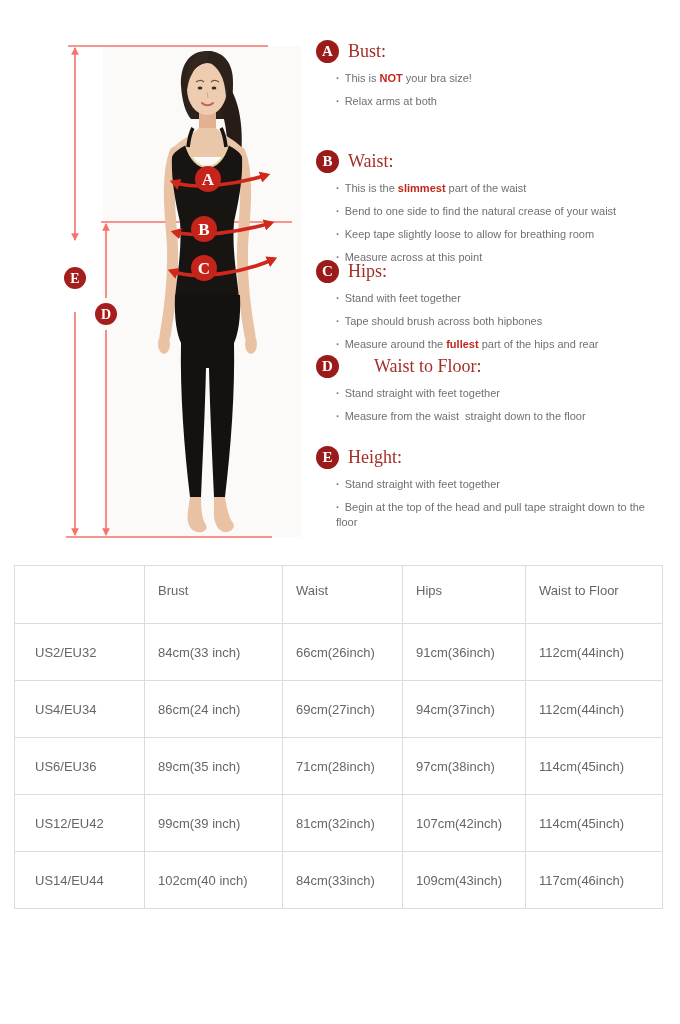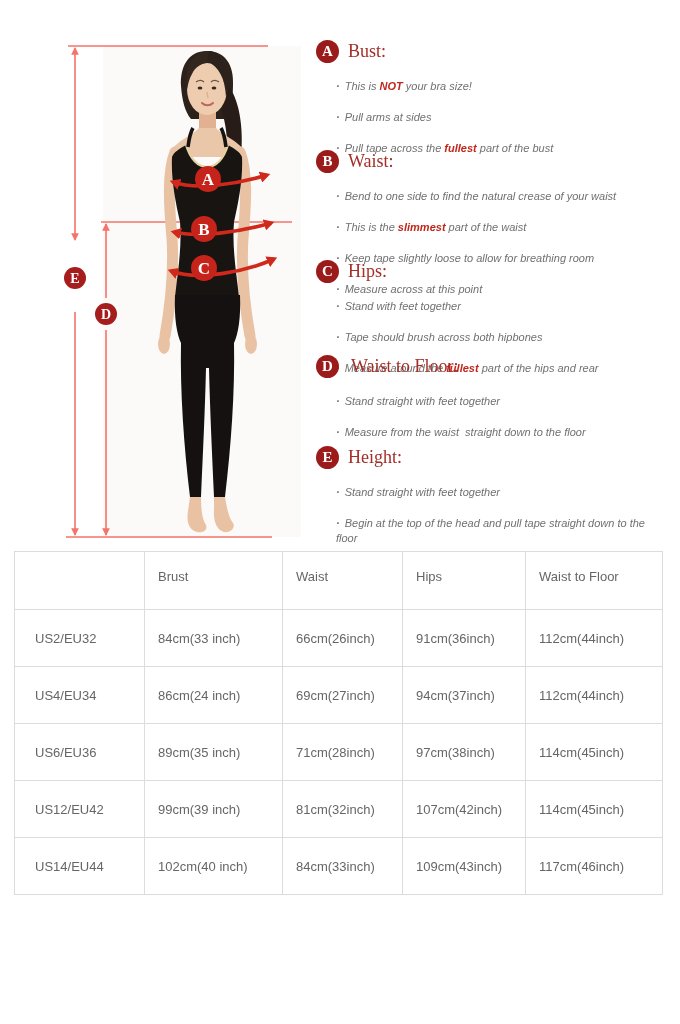--- a/index.html
+++ b/index.html
@@ -7,26 +7,26 @@
         font-family:"Liberation Sans",sans-serif;}
   .figure-svg{position:absolute;left:0;top:0;}
   .instructions{position:absolute;left:316px;top:0;width:360px;height:560px;}
   .section{position:absolute;left:0;width:356px;}
   .sec-a{top:40px}.sec-b{top:150px}.sec-c{top:260px}.sec-d{top:355px}.sec-e{top:446px;width:330px}
   .sec-head{display:flex;align-items:center;gap:9px;}
   .letter-badge{width:23px;height:23px;border-radius:50%;background:#9b1b1b;color:#fff;
         font-family:"Liberation Serif",serif;font-weight:700;font-size:15px;
         display:flex;align-items:center;justify-content:center;flex:0 0 23px;}
   .sec-title{font-family:"Liberation Serif",serif;font-size:18px;color:#a42f28;}
-  .sec-d .sec-title{margin-left:3px;}
+  .sec-d .sec-title{margin-left:26px;}
   .bullets{list-style:none;margin:7px 0 0 0;padding:0 0 0 20px;color:#707070;font-size:11px;}
-  .bullets li{margin:16px 0 5px 0;line-height:1.35;font-style:italic;}
+  .bullets li{margin:8px 0 5px 0;line-height:1.35;}
   .bullets li::before{content:"\00B7";font-weight:700;margin-right:5px;color:#707070;}
   .hl{color:#c2271d;font-weight:700;}
-  .size-table{position:absolute;left:14px;top:551px;width:648px;border-collapse:collapse;
+  .size-table{position:absolute;left:14px;top:565px;width:648px;border-collapse:collapse;
         table-layout:fixed;font-size:13px;color:#666;}
   .size-table th,.size-table td{border:1px solid #dcdcdc;font-weight:400;text-align:left;
         vertical-align:top;padding:21px 4px 0 13px;height:35px;}
   .size-table thead th{padding-top:17px;height:40px;}
   .size-table .rowhead{padding-left:20px;}
 </style>
 </head>
 <body>
 
 <div class="page">
@@ -111,33 +111,32 @@
 
   <div class="instructions">
 
     <div class="section sec-a">
       <div class="sec-head">
         <span class="letter-badge">A</span>
         <span class="sec-title">Bust:</span>
       </div>
       <ul class="bullets">
           <li><span>This is </span><span class="hl">NOT</span><span> your bra size!</span></li>
-          <li><span>Pull arms at sides</span></li>
-          <li><span>Pull tape across the </span><span class="hl">fullest</span><span> part of the bust</span></li>
+          <li><span>Relax arms at both</span></li>
         </ul>
     </div>
 
     <div class="section sec-b">
       <div class="sec-head">
         <span class="letter-badge">B</span>
         <span class="sec-title">Waist:</span>
       </div>
       <ul class="bullets">
+          <li><span>This is the </span><span class="hl">slimmest</span><span> part of the waist</span></li>
           <li><span>Bend to one side to find the natural crease of your waist</span></li>
-          <li><span>This is the </span><span class="hl">slimmest</span><span> part of the waist</span></li>
           <li><span>Keep tape slightly loose to allow for breathing room</span></li>
           <li><span>Measure across at this point</span></li>
         </ul>
     </div>
 
     <div class="section sec-c">
       <div class="sec-head">
         <span class="letter-badge">C</span>
         <span class="sec-title">Hips:</span>
       </div>

